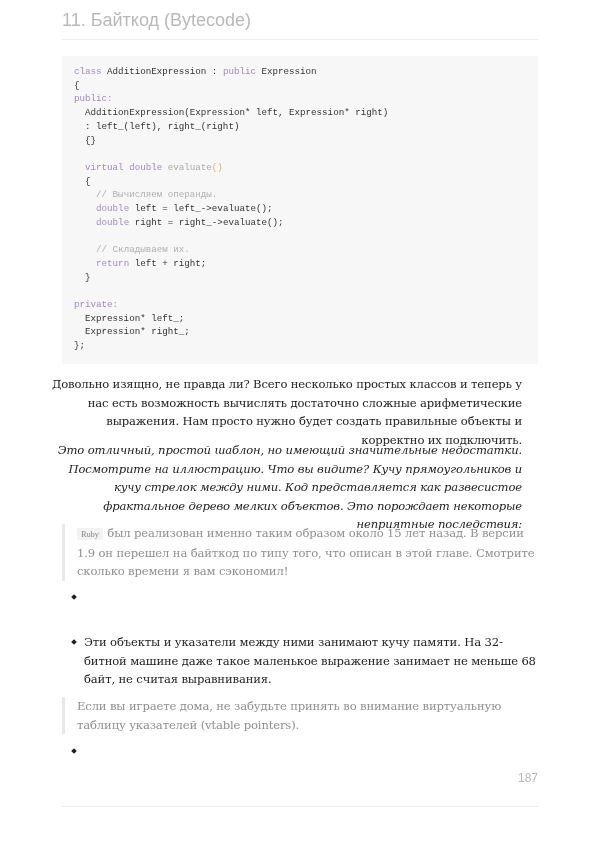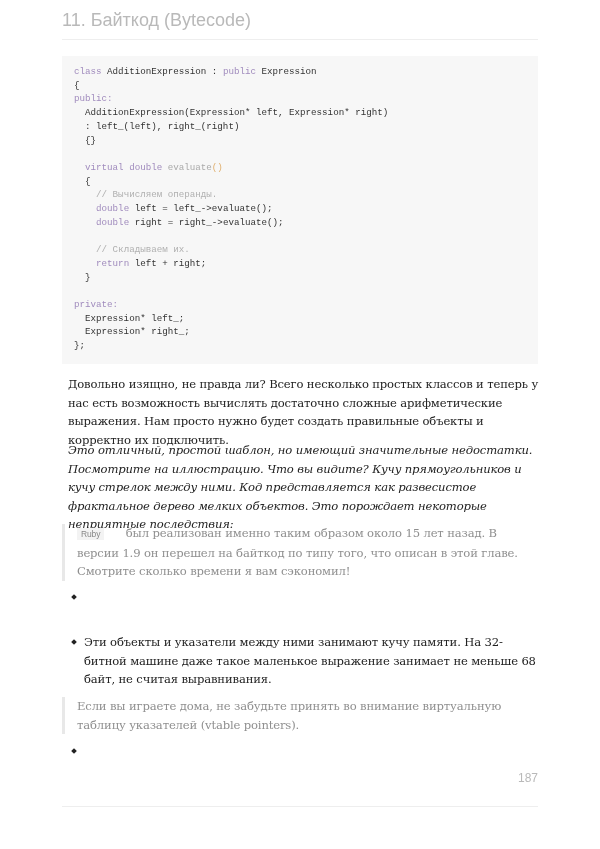--- a/index.html
+++ b/index.html
@@ -13,34 +13,34 @@
     position: absolute; left: 62px; top: 56px; width: 476px; height: 308px;
     background: #f7f7f7; box-sizing: border-box; padding: 9px 12px;
     font-family: Liberation Mono, monospace; font-size: 9.2px; color: #333;
     line-height: 13.7px; white-space: pre;
   }
   .code .kw { color: #a08bbd; }
   .code .cm { color: #b0b0b0; }
   .code .pn { color: #e0b070; }
   .code .fn { color: #aaaaaa; }
   .text {
-    position: absolute; left: 68px; width: 476px;
+    position: absolute; left: 46px; width: 476px;
     font-family: "DejaVu Serif", serif; font-size: 11.6px; color: #222;
-    line-height: 18.6px; letter-spacing: -0.15px;
+    line-height: 18.6px; letter-spacing: -0.15px; text-align: right;
   }
   .text p { margin: 0; }
   .quote {
     position: absolute; left: 62px; width: 476px; box-sizing: border-box;
     border-left: 3px solid #e8e8e8; padding-left: 12px;
     font-family: "DejaVu Serif", serif; font-size: 11.6px; color: #8f8f8f;
     line-height: 18.6px; letter-spacing: -0.15px;
   }
   .inline-code {
-    font-family: Liberation Sans, sans-serif; font-size: 8.5px; color: #888;
-    background: #f3f3f3; padding: 1px 4px; margin-right: 18px;
+    font-family: Liberation Serif, serif; font-size: 8.5px; color: #888;
+    background: #f3f3f3; padding: 1px 4px; margin-right: 1px;
   }
   .bullet {
     position: absolute; left: 62px; width: 476px;
     font-family: "DejaVu Serif", serif; font-size: 11.6px; color: #222;
     line-height: 18.6px; letter-spacing: -0.15px; padding-left: 22px; box-sizing: border-box;
   }
   .bullet .dot {
     position: absolute; left: 10px; top: 7px; width: 4px; height: 4px;
     background: #222; transform: rotate(45deg);
   }

